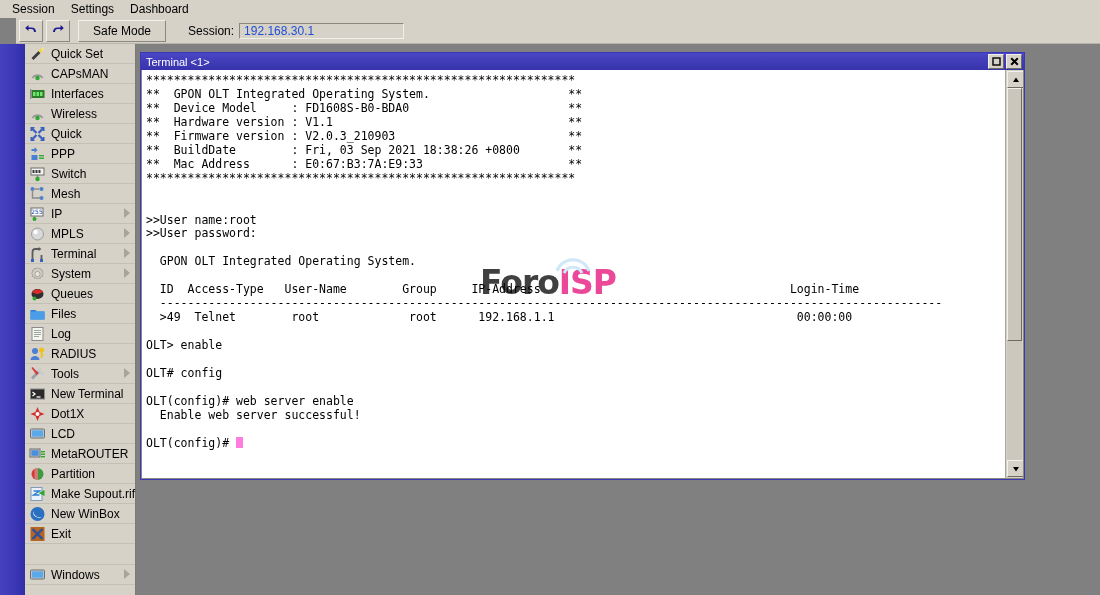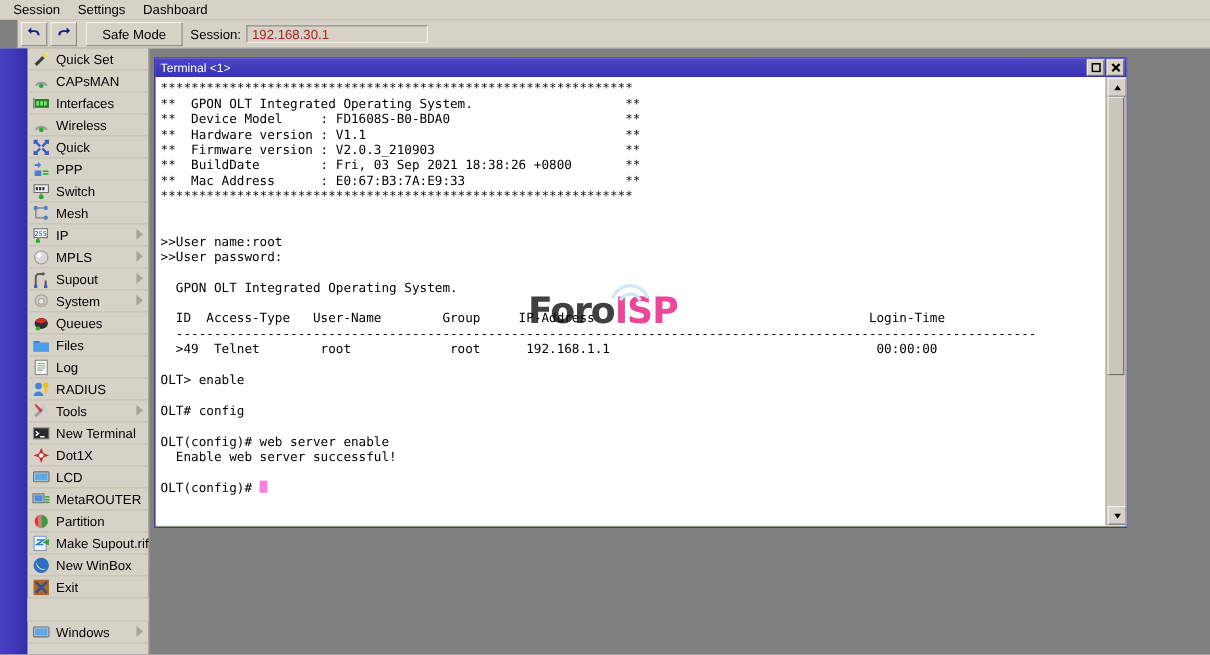--- a/index.html
+++ b/index.html
@@ -70,36 +70,36 @@
     background: #d6d2c8;
     border: 1px solid #f2f0ea;
     border-right-color: #8a8880;
     border-bottom-color: #8a8880;
     display: flex;
     align-items: center;
     font-size: 12px;
     cursor: default;
   }
   .session-label {
-    margin-left: 7px;
+    margin-left: 22px;
     font-size: 12px;
     text-align: center;
   }
   .session-input {
     margin-left: 5px;
     height: 16px;
     padding: 0 4px;
     background: #d6d2c8;
     border: 1px solid #8a8880;
     border-right-color: #f2f0ea;
     border-bottom-color: #f2f0ea;
     font-family: "Liberation Sans", sans-serif;
     font-size: 12px;
     line-height: 16px;
-    color: #b91c1c;
+    color: #1d4ed8;
     box-sizing: border-box;
     min-width: 92px;
   }
 
   
   .sidebar {
     position: absolute;
     left: 0; top: 44px;
     width: 136px; height: 551px;
     background: #d6d2c8;
@@ -417,21 +417,21 @@
         <span class="arrow"></span>
       </div>
 
       <div class="side-item">
         <svg class="ico" viewBox="0 0 16 16">
           <path d="M3 14 V6 a3 3 0 0 1 3-3 h4" stroke="#5a5a5a" stroke-width="1.8" fill="none"></path>
           <path d="M9 1 l3 2 -3 2z" fill="#5a5a5a"></path>
           <path d="M12 14 V9" stroke="#5a5a5a" stroke-width="1.8" fill="none"></path>
           <path d="M1.5 13 h3 v3 h-3z M10.5 13 h3 v3 h-3z" fill="#3b5fc0"></path>
         </svg>
-        <span class="lbl">Supout</span>
+        <span class="lbl">Terminal</span>
         <span class="arrow"></span>
       </div>
 
       <div class="side-item">
         <svg class="ico" viewBox="0 0 16 16">
           <path d="M8 1.5 l1.2 1.2 1.7-.4 .6 1.6 1.7.5 -.4 1.7 1.2 1.2 -1.2 1.2 .4 1.7 -1.7.5 -.6 1.6 -1.7-.4 -1.2 1.2 -1.2-1.2 -1.7.4 -.6-1.6 -1.7-.5 .4-1.7 -1.2-1.2 1.2-1.2 -.4-1.7 1.7-.5 .6-1.6 1.7.4z" fill="#cfcdc6" stroke="#a8a49a"></path>
           <circle cx="8" cy="8" r="2.6" fill="#e8e6e0" stroke="#a8a49a"></circle>
         </svg>
         <span class="lbl">System</span>
         <span class="arrow"></span>

